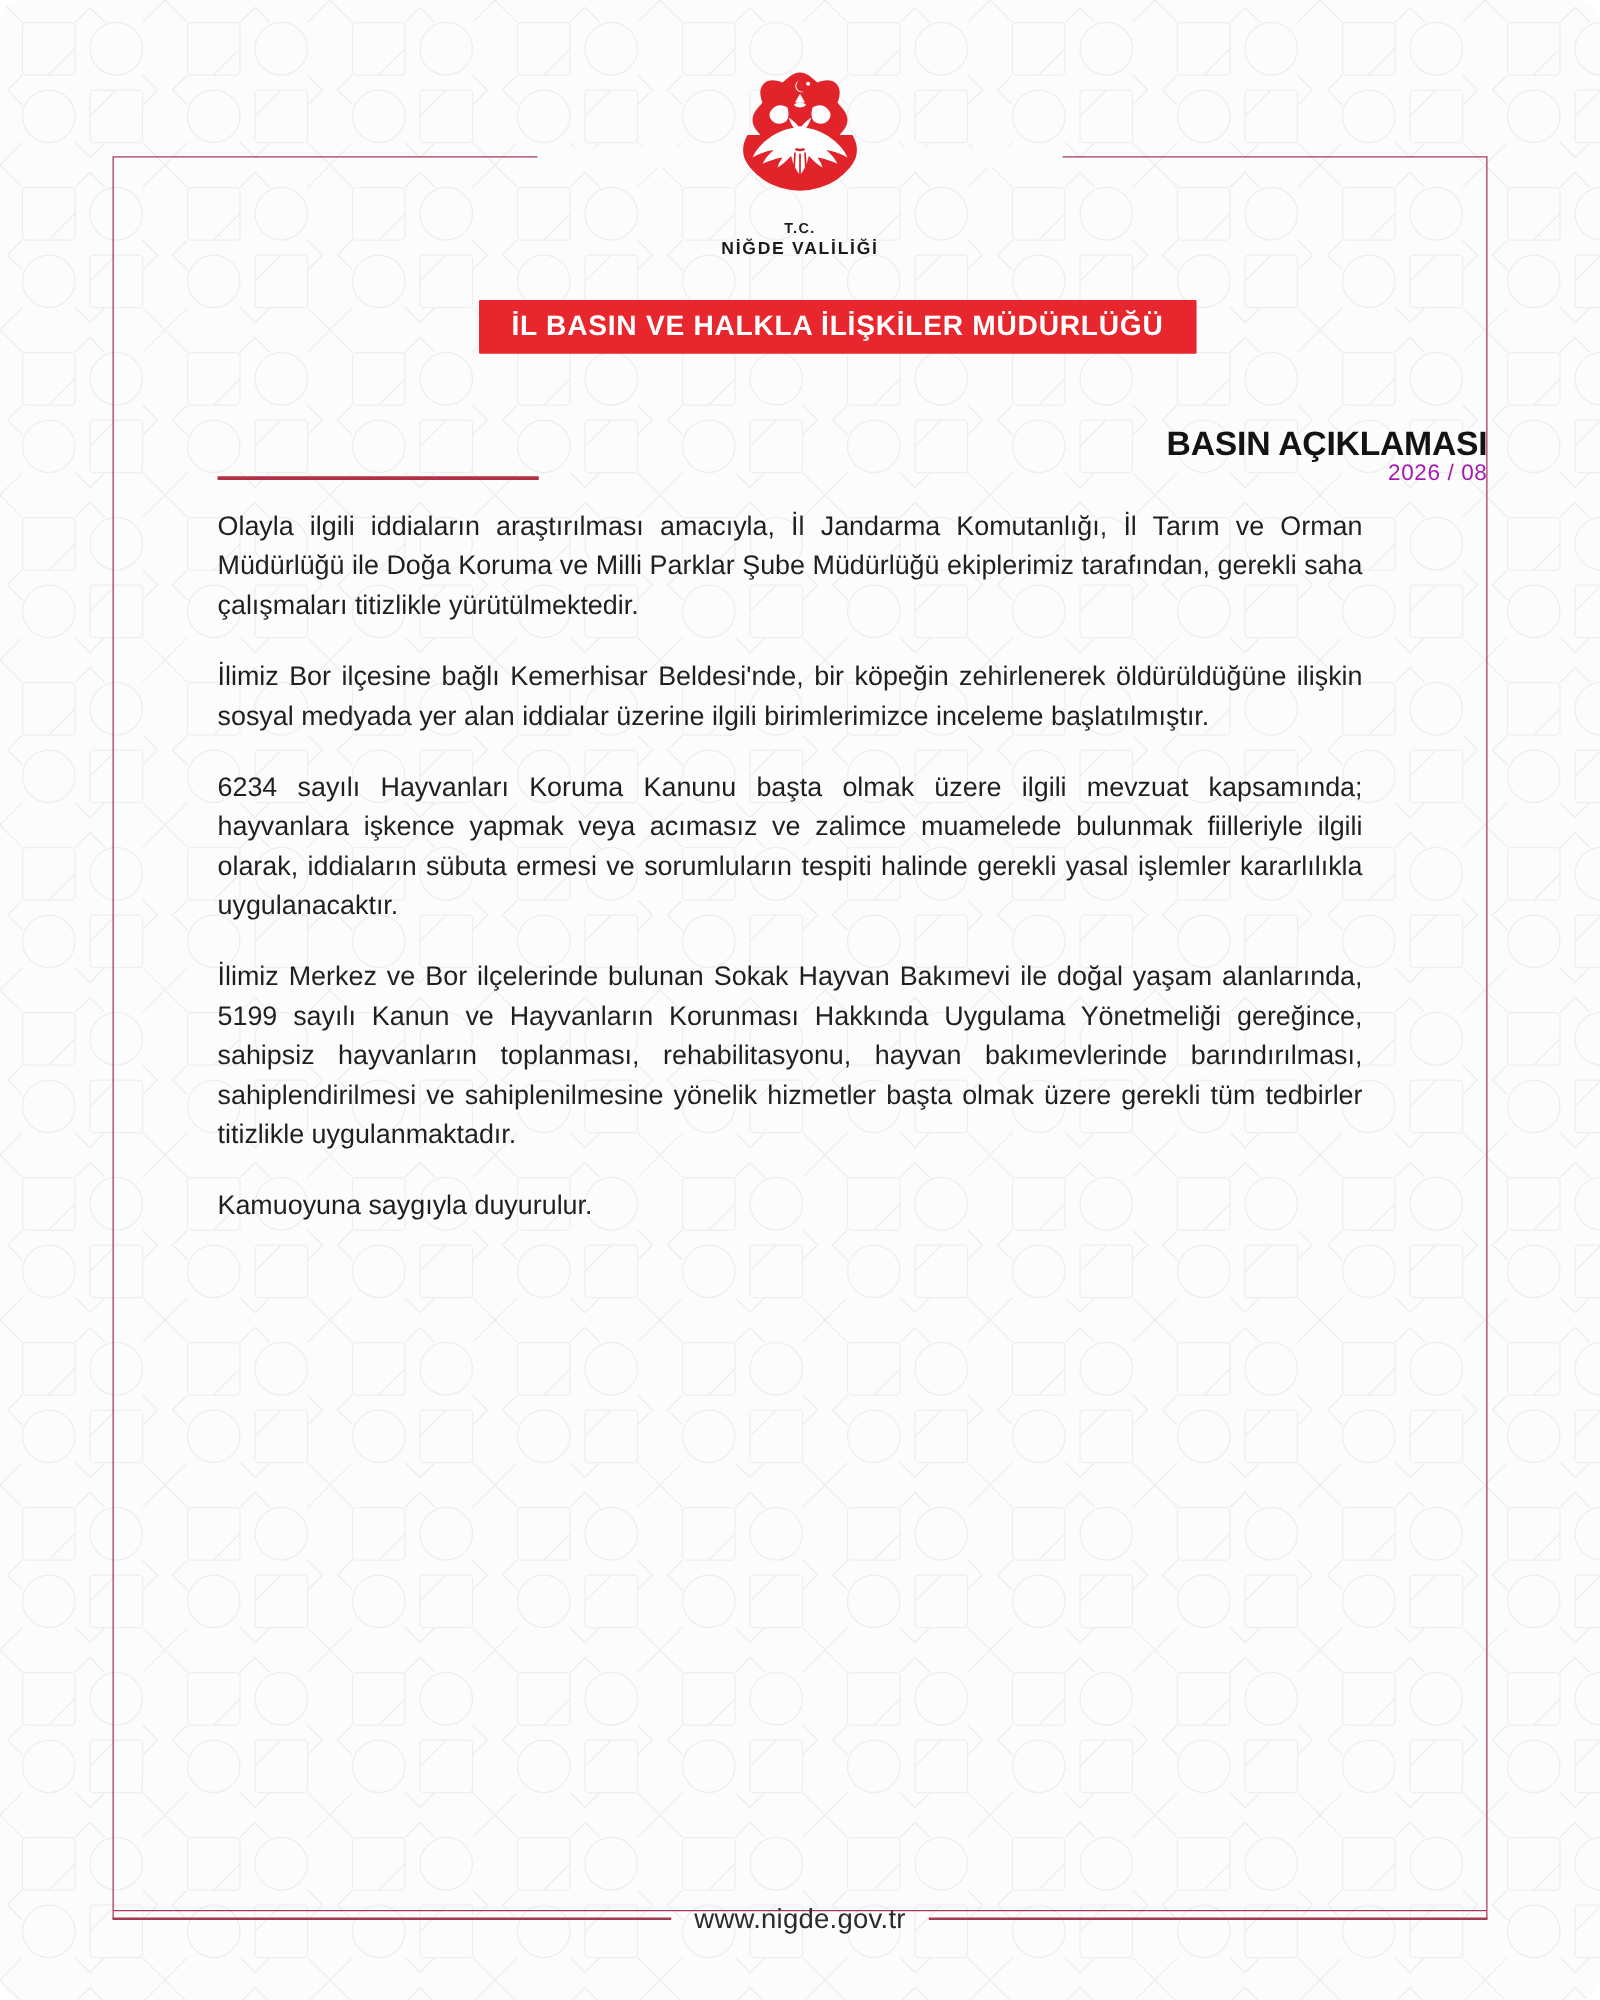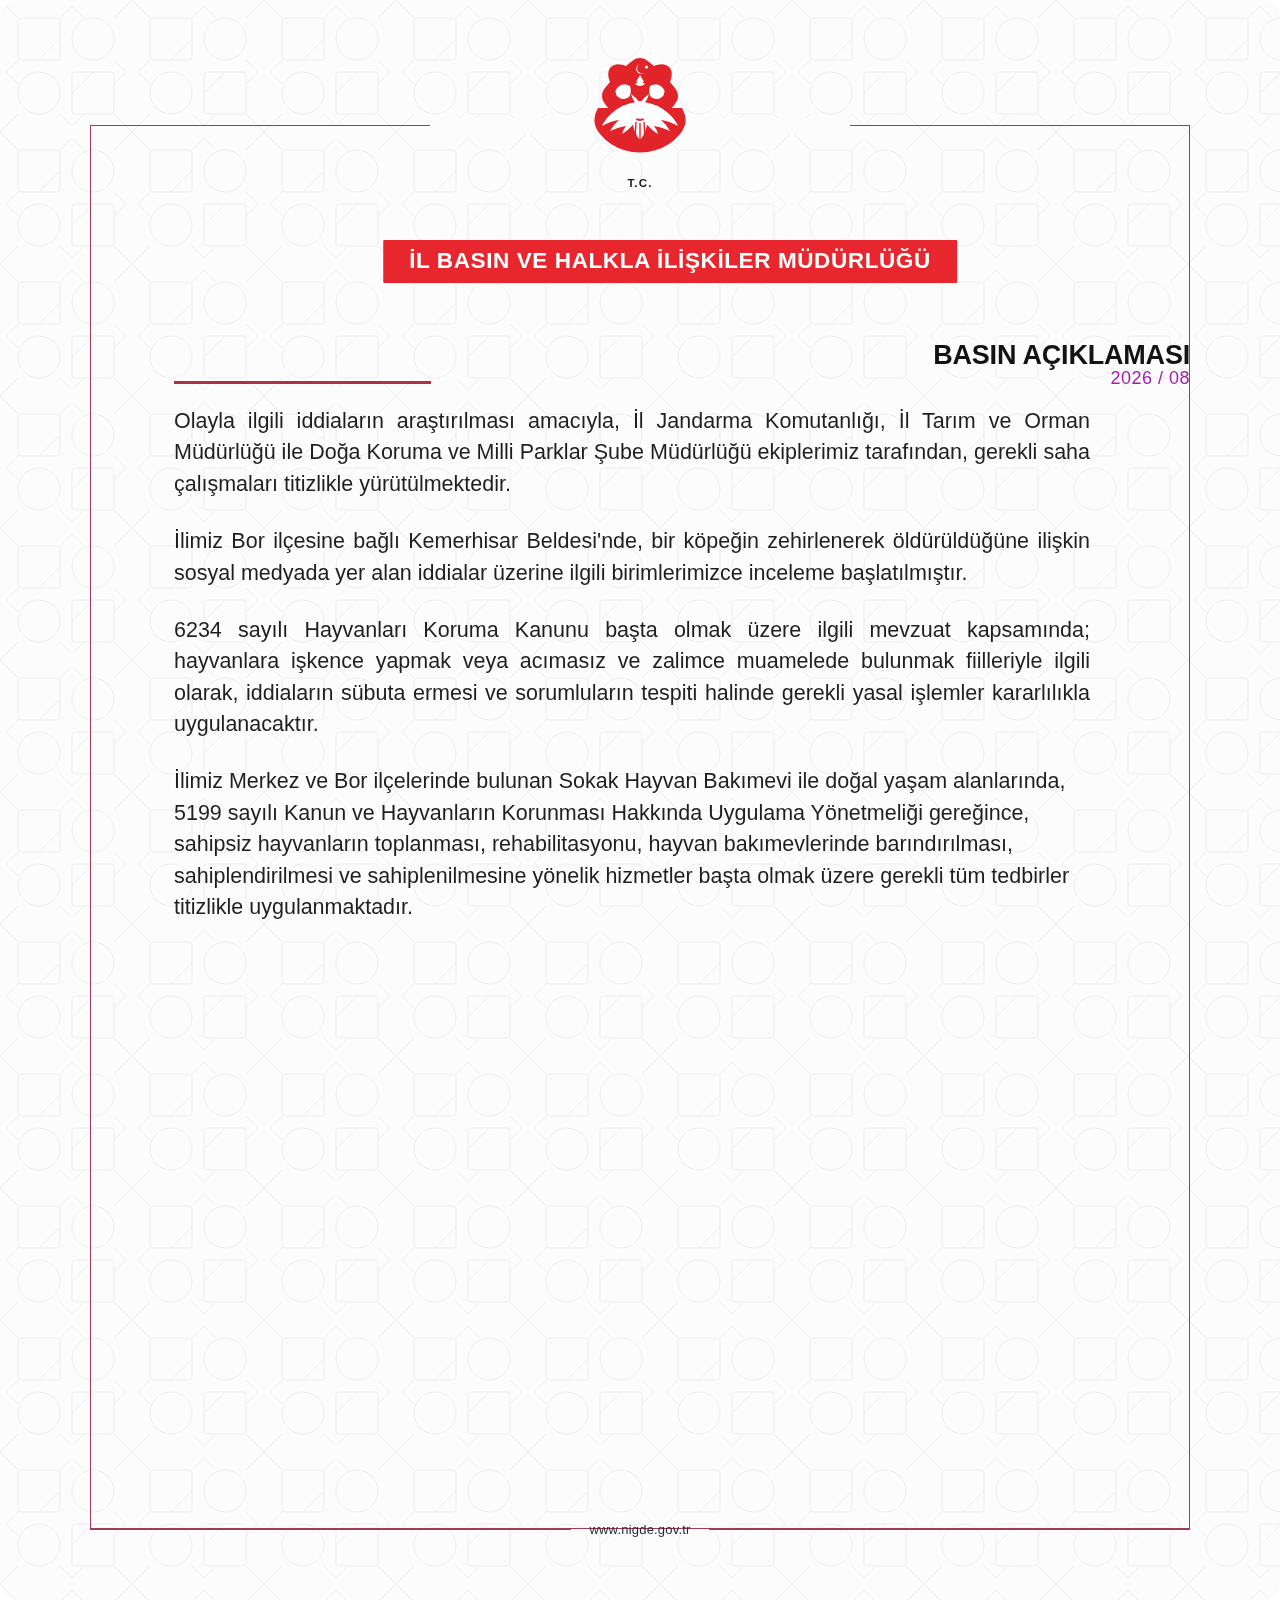--- a/index.html
+++ b/index.html
@@ -177,21 +177,21 @@
     content: "";
     position: absolute;
     top: -5px;
     width: 1.4px;
     height: 6px;
     background: #a33a54;
   }
   .footer-rule.left::before { left: 0; }
   .footer-rule.right::after { right: 0; }
   .footer-url {
-    font-size: 13px;
+    font-size: 22px;
     color: #2b2b2b;
     letter-spacing: .2px;
     white-space: nowrap;
   }
 </style>
 </head>
 <body>
 
 <div class="page">
 
@@ -250,36 +250,38 @@
         <path d="M58 54 q-14 2 -24 11 q-7 6 -10 13 q9 -5 17 -6 q-6 5 -9 11 q9 -4 16 -5 q-3 4 -4 8 q7 -4 13 -12 q4 -7 4 -15 z"></path>
         <path d="M66 54 q14 2 24 11 q7 6 10 13 q-9 -5 -17 -6 q6 5 9 11 q-9 -4 -16 -5 q3 4 4 8 q-7 -4 -13 -12 q-4 -7 -4 -15 z"></path>
 
         <ellipse cx="62" cy="62" rx="8" ry="9"></ellipse>
         <path d="M54 70 q8 6 16 0 q-1 14 -8 22 q-7 -8 -8 -22 z"></path>
         <path d="M58 74 l-1 18 M62 75 l0 19 M66 74 l1 18" stroke="#e1232a" stroke-width="1.4" fill="none"></path>
       </g>
     </svg>
     <div class="logo-caption">
       <span class="tc">T.C.</span>
+      <span class="org">NİĞDE VALİLİĞİ</span>
     </div>
   </div>
 
   <div class="banner">İL BASIN VE HALKLA İLİŞKİLER MÜDÜRLÜĞÜ</div>
 
   <div class="title-row">
     <div class="doc-title">BASIN AÇIKLAMASI</div>
     <div class="doc-ref">2026 / 08</div>
   </div>
   <div class="title-underline"></div>
 
   <div class="body-copy">
     <p>Olayla ilgili iddiaların araştırılması amacıyla, İl Jandarma Komutanlığı, İl Tarım ve Orman Müdürlüğü ile Doğa Koruma ve Milli Parklar Şube Müdürlüğü ekiplerimiz tarafından, gerekli saha çalışmaları titizlikle yürütülmektedir.</p>
     <p>İlimiz Bor ilçesine bağlı Kemerhisar Beldesi'nde, bir köpeğin zehirlenerek öldürüldüğüne ilişkin sosyal medyada yer alan iddialar üzerine ilgili birimlerimizce inceleme başlatılmıştır.</p>
     <p>6234 sayılı Hayvanları Koruma Kanunu başta olmak üzere ilgili mevzuat kapsamında; hayvanlara işkence yapmak veya acımasız ve zalimce muamelede bulunmak fiilleriyle ilgili olarak, iddiaların sübuta ermesi ve sorumluların tespiti halinde gerekli yasal işlemler kararlılıkla uygulanacaktır.</p>
     <p>İlimiz Merkez ve Bor ilçelerinde bulunan Sokak Hayvan Bakımevi ile doğal yaşam alanlarında, 5199 sayılı Kanun ve Hayvanların Korunması Hakkında Uygulama Yönetmeliği gereğince, sahipsiz hayvanların toplanması, rehabilitasyonu, hayvan bakımevlerinde barındırılması, sahiplendirilmesi ve sahiplenilmesine yönelik hizmetler başta olmak üzere gerekli tüm tedbirler titizlikle uygulanmaktadır.</p>
+    <p>Kamuoyuna saygıyla duyurulur.</p>
   </div>
 
   <div class="footer">
     <div class="footer-rule left"></div>
     <div class="footer-url">www.nigde.gov.tr</div>
     <div class="footer-rule right"></div>
   </div>
 
 </div>
 

